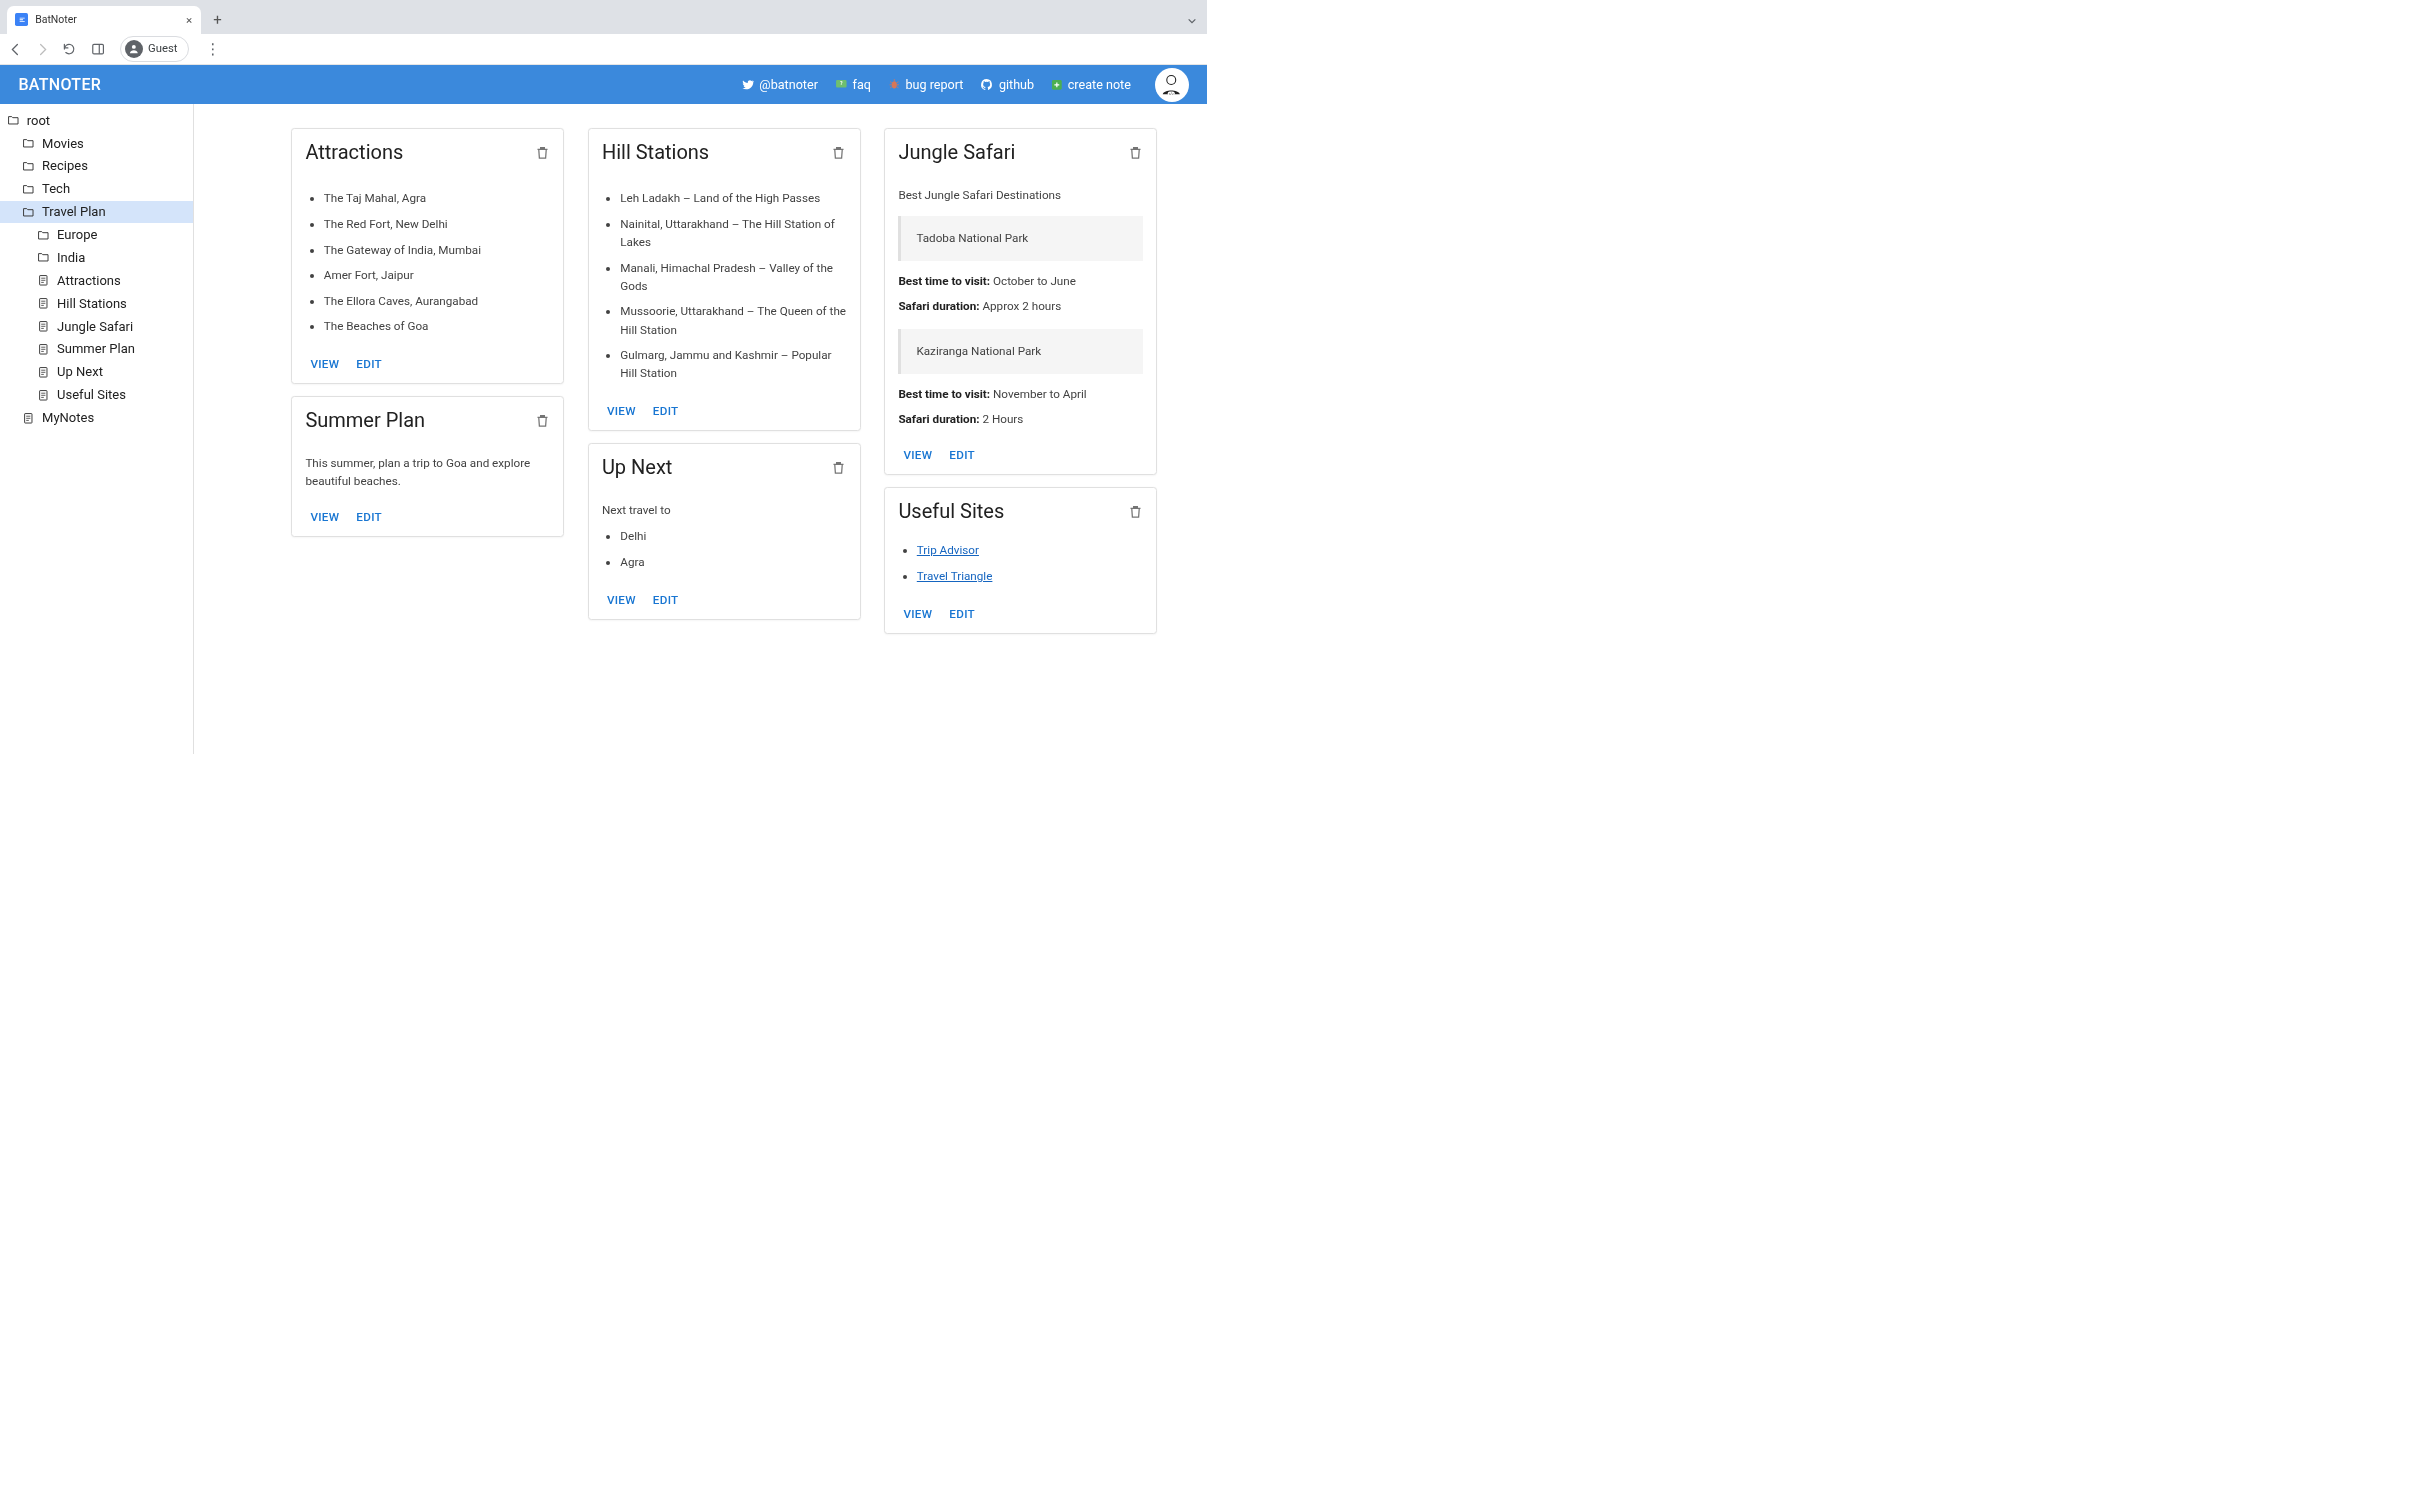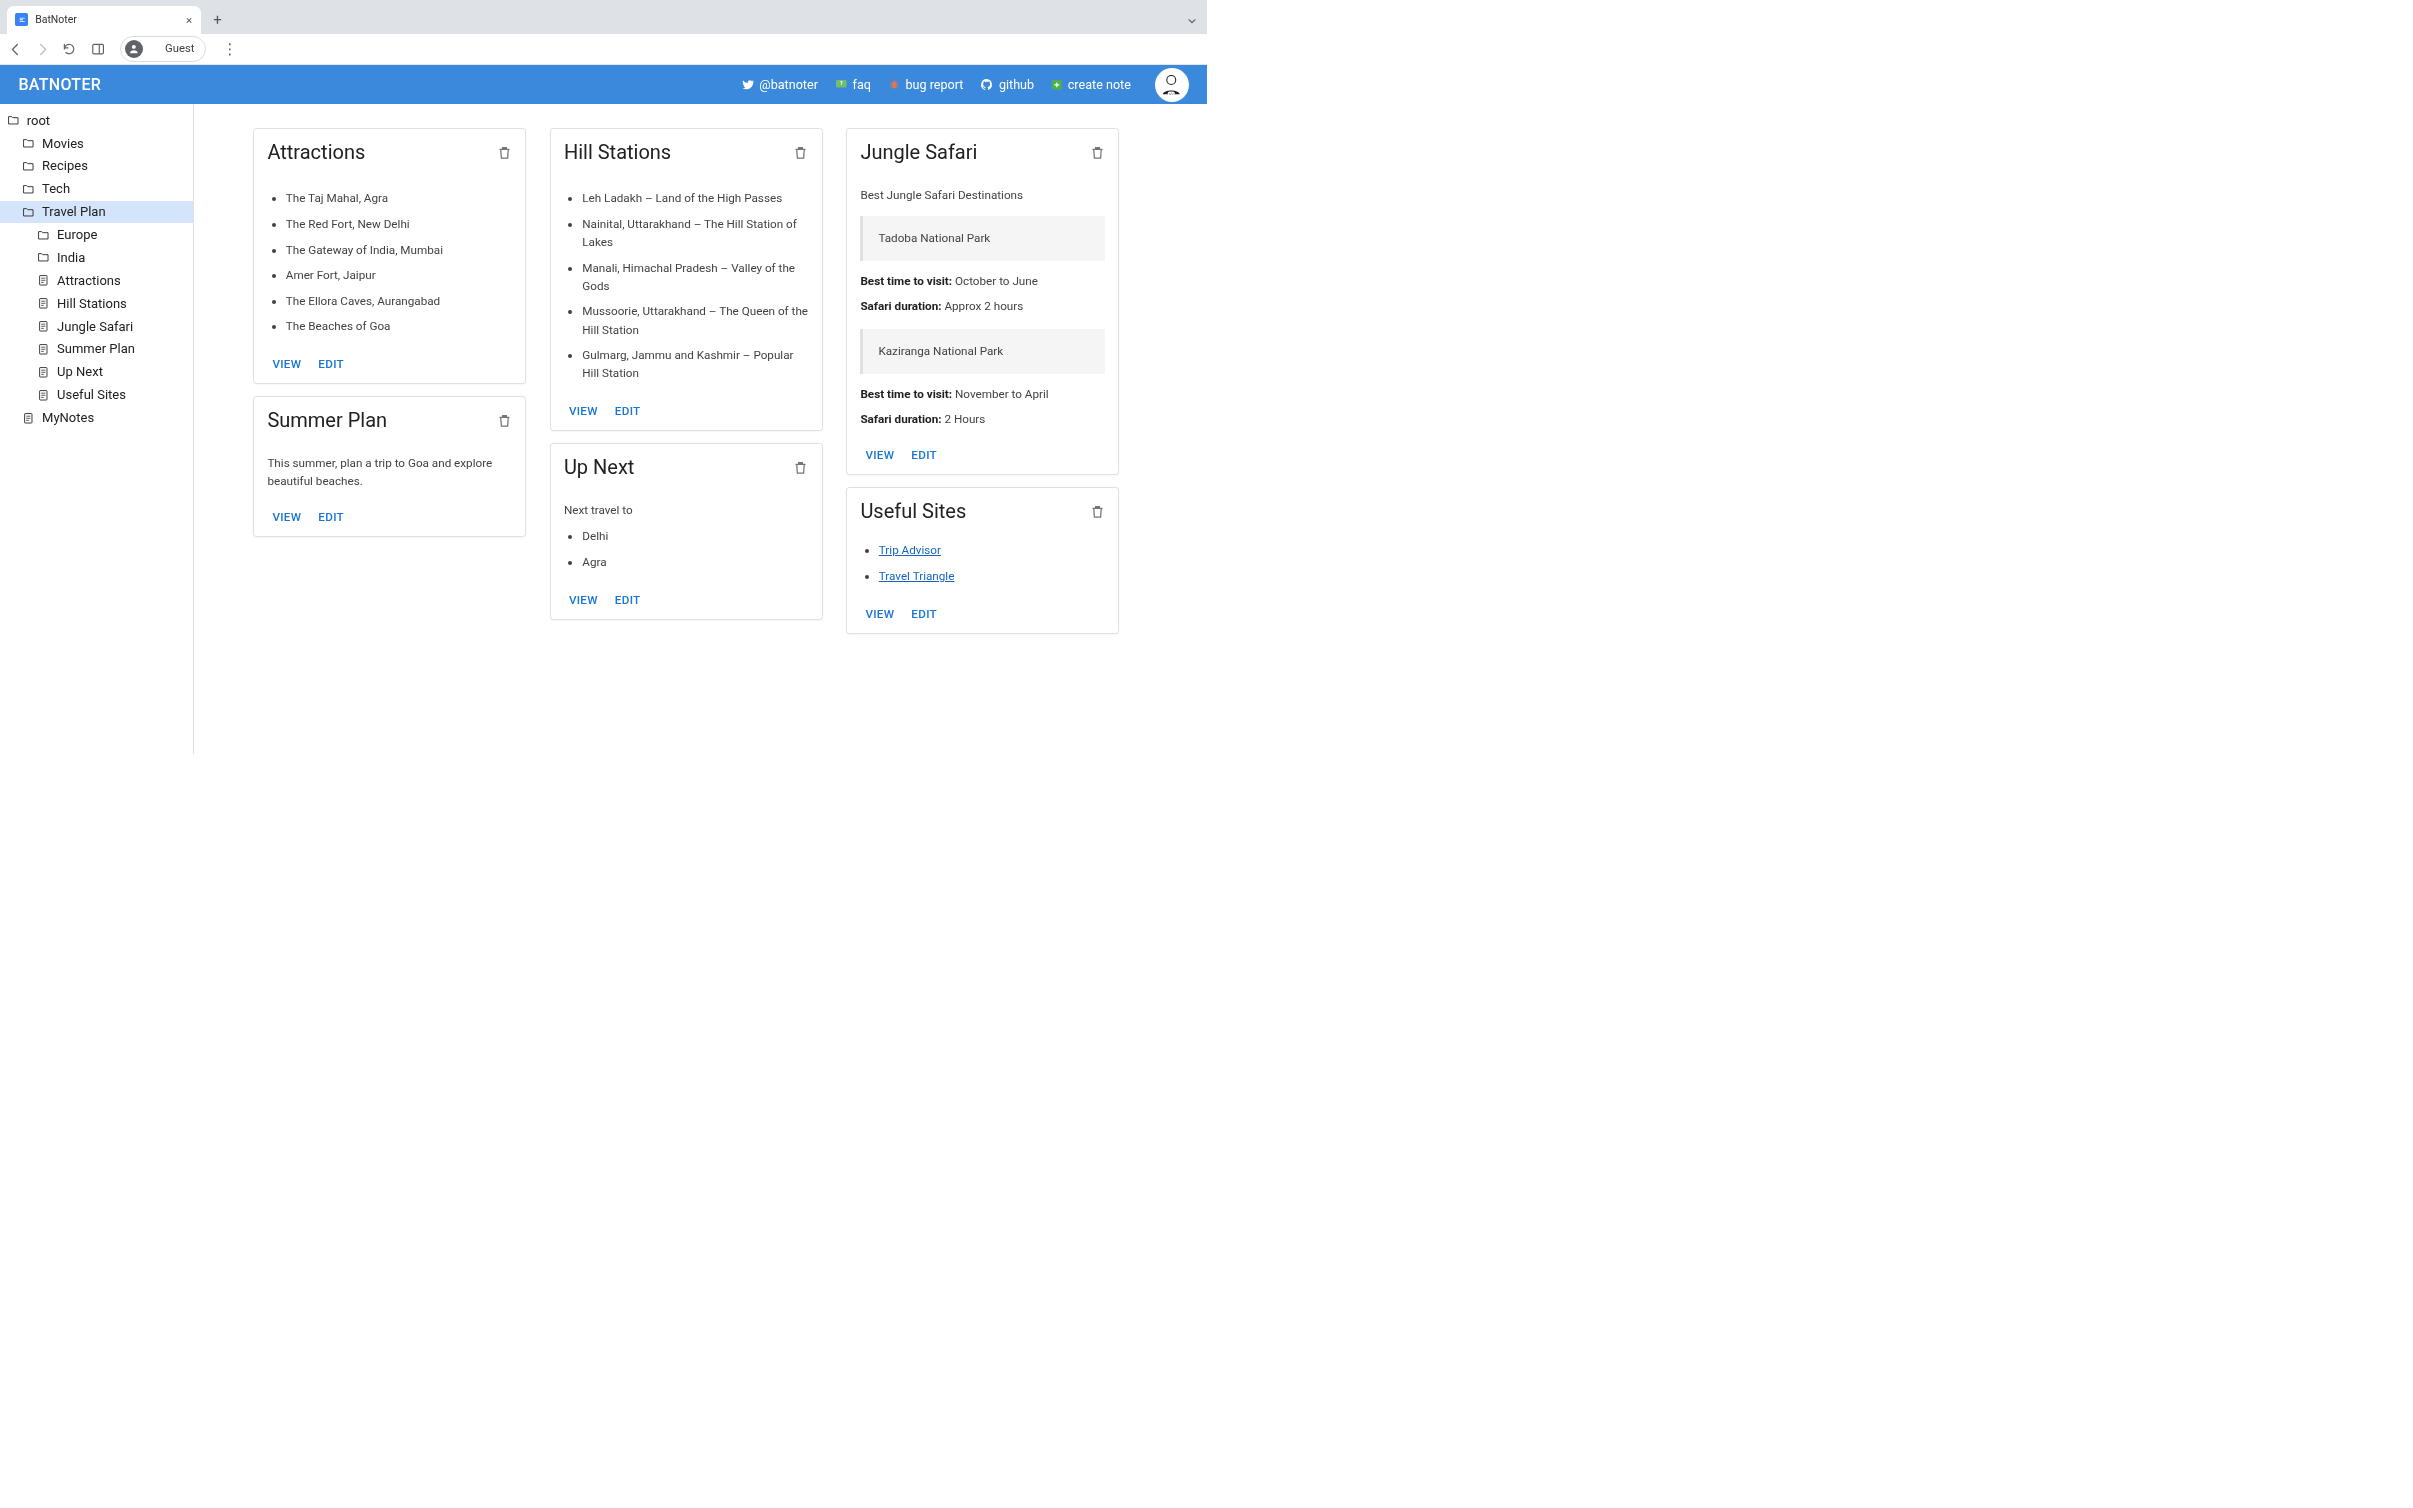--- a/index.html
+++ b/index.html
@@ -83,21 +83,21 @@
   align-items: center;
   padding: 0 11.7px;
   gap: 8.4px;
   font-size: 11.7px;
   color: #202124;
 }
 .lock-icon { color: #5f6368; }
 .guest-pill {
   display: flex;
   align-items: center;
-  gap: 22px;
+  gap: 5px;
   border: 0.8px solid #dadce0;
   border-radius: 13.4px;
   padding: 2.5px 10px 2.5px 3.4px;
   font-size: 11.3px;
   color: #3c4043;
 }
 .guest-avatar {
   width: 18.4px; height: 18.4px;
   background: #5f6368;
   border-radius: 50%;
@@ -212,20 +212,21 @@
   display: flex;
   align-items: center;
   justify-content: center;
   margin-left: 6.7px;
 }
 
 
 .main {
   display: flex;
   height: calc(754px - 34px - 31px - 39px);
+  gap: 38px;
 }
 .sidebar {
   width: 194px;
   border-right: 0.8px solid #e0e0e0;
   padding: 5px 0;
   overflow-y: auto;
 }
 .tree-item {
   display: flex;
   align-items: center;

